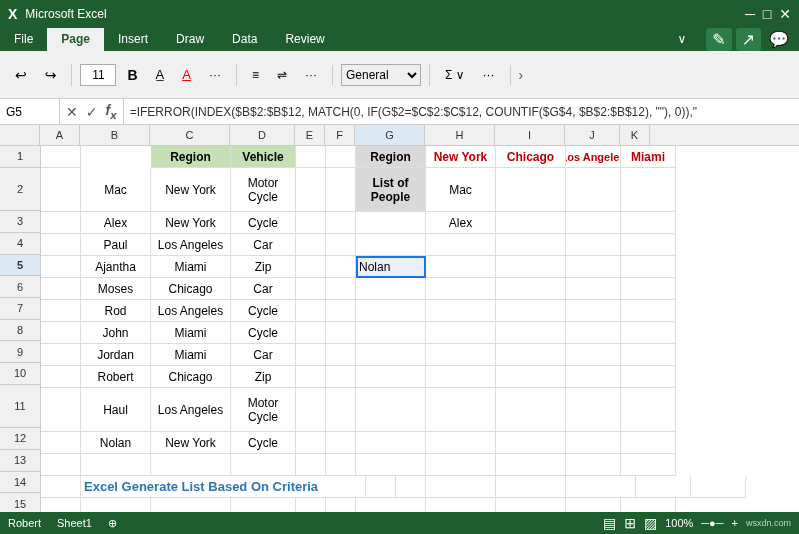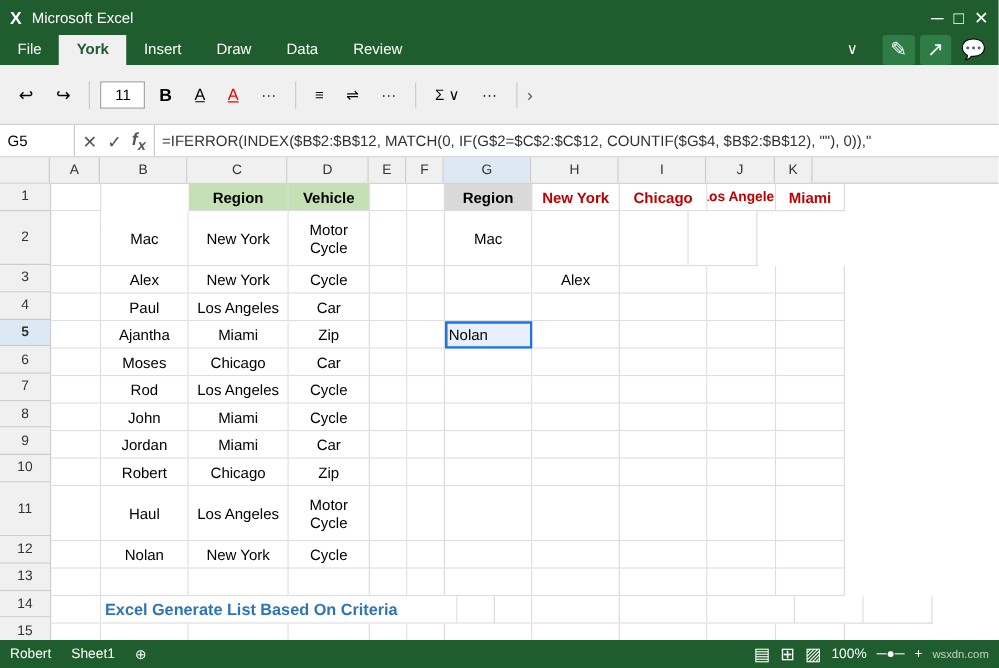--- a/index.html
+++ b/index.html
@@ -59,21 +59,21 @@
   </div>
   <div class="title-bar-controls">
     <span style="color:white;cursor:pointer;font-size:14px;">─</span>
     <span style="color:white;cursor:pointer;font-size:14px;">□</span>
     <span style="color:white;cursor:pointer;font-size:14px;">✕</span>
   </div>
 </div>
 
 <div class="ribbon-tabs">
   <div class="ribbon-tab">File</div>
-  <div class="ribbon-tab active">York</div>
+  <div class="ribbon-tab active">Page</div>
   <div class="ribbon-tab">Insert</div>
   <div class="ribbon-tab">Draw</div>
   <div class="ribbon-tab">Data</div>
   <div class="ribbon-tab">Review</div>
   <div class="ribbon-tab" style="margin-left:auto;">∨</div>
   <div style="display:flex;gap:4px;align-items:center;padding:0 6px;">
     <span style="color:white;font-size:16px;cursor:pointer;background:#2e7d46;border-radius:3px;padding:2px 6px;">✎</span>
     <span style="color:white;font-size:16px;cursor:pointer;background:#2e7d46;border-radius:3px;padding:2px 6px;">↗</span>
     <span style="color:white;font-size:16px;cursor:pointer;padding:2px 4px;">💬</span>
   </div>
@@ -88,20 +88,28 @@
     <input type="text" class="font-size-box" value="11" style="">
     <span class="ribbon-btn bold">B</span>
     <span class="ribbon-btn" style="font-size:13px;">A̲</span>
     <span class="ribbon-btn" style="font-size:13px;text-decoration:underline;color:#e00;">A</span>
     <span class="ribbon-btn">···</span>
   </div>
   <div class="ribbon-group">
     <span class="ribbon-btn">≡</span>
     <span class="ribbon-btn">⇌</span>
     <span class="ribbon-btn">···</span>
+  </div>
+  <div class="ribbon-group">
+    <select class="format-dropdown">
+      <option>General</option>
+      <option>Number</option>
+      <option>Currency</option>
+      <option>Text</option>
+    </select>
   </div>
   <div class="ribbon-group">
     <span class="ribbon-btn">Σ ∨</span>
     <span class="ribbon-btn">···</span>
   </div>
   <span style="font-size:14px;cursor:pointer;color:#555;">›</span>
 </div>
 
 <div class="formula-bar">
   <div class="cell-ref-box">
@@ -168,20 +176,21 @@
         <div class="cell red-text" style="width:55px;">Miami</div>
       </div>
 
       <div class="grid-row" style="height:44px;">
         <div class="cell" style="width:40px;"></div>
         <div class="cell center" style="width:70px;">Mac</div>
         <div class="cell center" style="width:80px;">New York</div>
         <div class="cell center" style="width:65px;white-space:normal;text-align:center;align-items:center;">Motor Cycle</div>
         <div class="cell" style="width:30px;"></div>
         <div class="cell" style="width:30px;"></div>
+        <div class="cell gray-cell" style="width:70px;white-space:normal;text-align:center;">List of People</div>
         <div class="cell center" style="width:70px;">Mac</div>
         <div class="cell" style="width:70px;"></div>
         <div class="cell" style="width:55px;"></div>
         <div class="cell" style="width:55px;"></div>
       </div>
 
       <div class="grid-row" style="height:22px;">
         <div class="cell" style="width:40px;"></div>
         <div class="cell center" style="width:70px;">Alex</div>
         <div class="cell center" style="width:80px;">New York</div>

